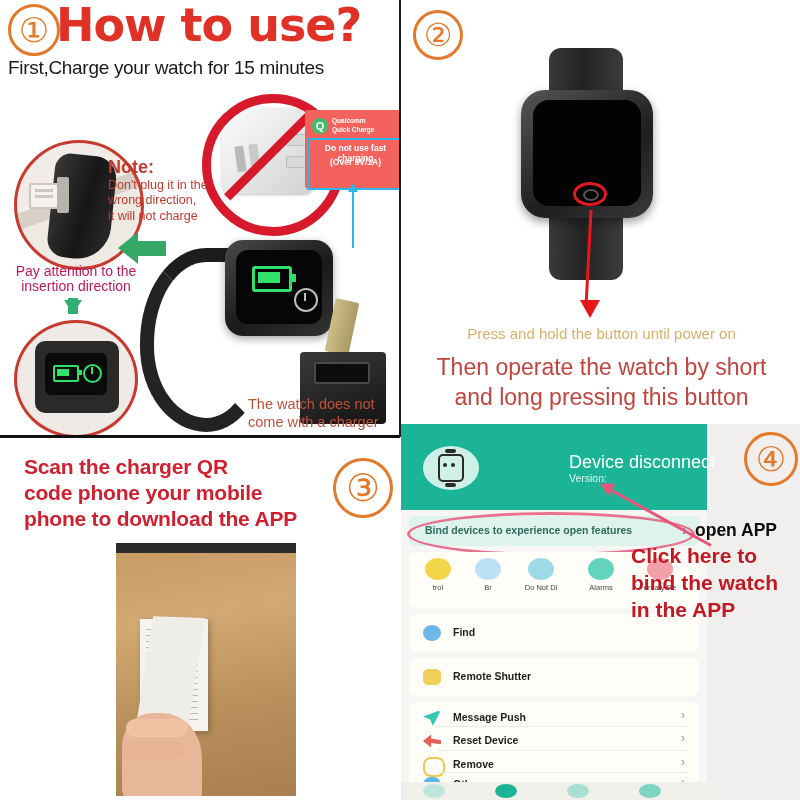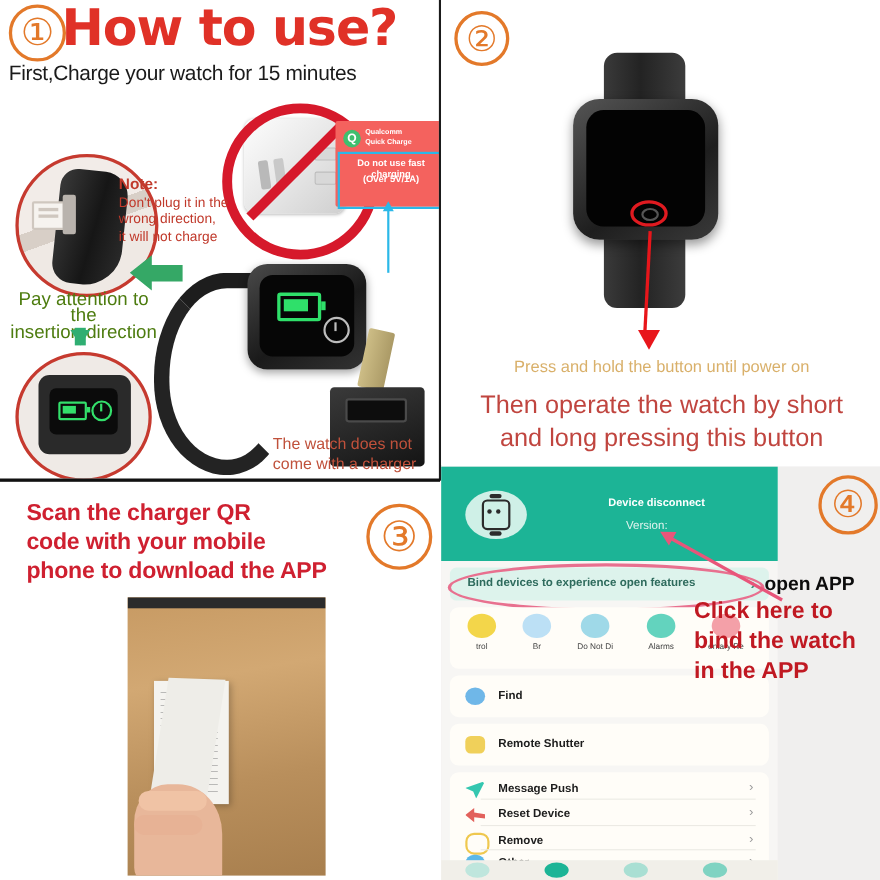--- a/index.html
+++ b/index.html
@@ -54,22 +54,22 @@
   .circPhotoA{left:14px;top:140px;width:124px;height:124px;border-radius:50%;
     border:3px solid #C63A2F;overflow:hidden;
     background:linear-gradient(160deg,#f2ece8 0 42%,#d8cfc7 42% 52%,#efe9e4 52%);}
   .circPhotoA .usbbody{position:absolute;left:34px;top:12px;width:62px;height:104px;
     background:linear-gradient(100deg,#3a3a3a,#161616 55%,#2c2c2c);border-radius:16px 22px 34px 18px;transform:rotate(6deg);}
   .circPhotoA .usbport{position:absolute;left:12px;top:40px;width:26px;height:22px;background:#f6f3ef;border:2px solid #cfc7bf;border-radius:2px;}
   .circPhotoA .usbport i{position:absolute;left:4px;top:4px;width:18px;height:3px;background:#cfc7bf;box-shadow:0 6px 0 #cfc7bf;}
   .circPhotoA .tab{position:absolute;left:40px;top:34px;width:12px;height:36px;background:#b9b3ad;border-radius:2px;}
 
   .noteTxt{left:108px;top:160px;color:#C0392B;font-size:12.5px;line-height:15.5px;}
-  .noteTxt b{font-size:14px;font-weight:bold;margin-top:24px;}
-  .payTxt{left:6px;top:264px;width:140px;text-align:center;color:#4d7c0f;font-size:17px;line-height:15px;}
+  .noteTxt b{font-size:18px;font-weight:bold;margin-top:24px;}
+  .payTxt{left:6px;top:264px;width:140px;text-align:center;color:#be185d;font-size:14px;line-height:15px;}
 
   
   .circPhotoB{left:14px;top:320px;width:118px;height:112px;border-radius:50%;
     border:3px solid #C63A2F;overflow:hidden;background:#efeae6;}
   .circPhotoB .dock{position:absolute;left:18px;top:18px;width:84px;height:72px;background:#2a2a2a;border-radius:10px;}
   .circPhotoB .scr{position:absolute;left:28px;top:30px;width:62px;height:42px;background:#0b0b0b;border-radius:6px;}
   .batt{position:absolute;left:8px;top:12px;width:22px;height:13px;border:2px solid #33E06B;border-radius:2px;}
   .batt:after{content:"";position:absolute;right:-5px;top:3px;width:3px;height:5px;background:#33E06B;}
   .batt i{position:absolute;left:2px;top:2px;width:12px;height:7px;background:#33E06B;}
   .pwr{position:absolute;left:38px;top:11px;width:15px;height:15px;border:2px solid #33E06B;border-radius:50%;}
@@ -120,21 +120,21 @@
 
   
   #p4{left:401px;top:424px;width:399px;height:376px;background:#f0efee;overflow:hidden;}
   .appview{position:absolute;left:0;top:0;width:306px;height:376px;background:#f7f6f4;}
   .appHeader{position:absolute;left:0;top:0;width:306px;height:86px;background:#1CB496;}
   .appHeader .wicon{position:absolute;left:22px;top:22px;width:56px;height:44px;border-radius:50%;background:#CFF0E7;display:flex;align-items:center;justify-content:center;}
   .wglyph{width:22px;height:24px;border:2.5px solid #2b2b2b;border-radius:5px;position:relative;}
   .wglyph:before,.wglyph:after{content:"";position:absolute;left:5px;width:11px;height:4px;background:#2b2b2b;border-radius:2px;}
   .wglyph:before{top:-7px;}.wglyph:after{bottom:-7px;}
   .wglyph i{position:absolute;left:3px;top:7px;width:4px;height:4px;background:#2b2b2b;border-radius:50%;box-shadow:8px 0 0 #2b2b2b;}
-  .appHeader .t1{position:absolute;left:152px;top:28px;color:#fff;font-size:10px;font-weight:bold;white-space:nowrap;}
+  .appHeader .t1{position:absolute;left:168px;top:28px;color:#fff;font-size:18px;font-weight:normal;white-space:nowrap;}
   .appHeader .t2{position:absolute;left:168px;top:48px;color:#dff3ee;font-size:10.5px;}
   .bindrow{position:absolute;left:8px;top:92px;width:290px;height:30px;background:#DDF3EC;border-radius:6px;}
   .bindrow .lbl{position:absolute;left:16px;top:8px;color:#2e6b5d;font-size:10.5px;font-weight:600;}
   .bindrow .chev{position:absolute;right:12px;top:6px;color:#3c8f7c;font-size:14px;font-weight:bold;}
   .ellipse{position:absolute;left:6px;top:88px;width:282px;height:38px;border:3px solid #E8708F;border-radius:50%;}
   .iconrow{position:absolute;left:8px;top:128px;width:290px;height:56px;background:#fffdf8;border-radius:8px;}
   .iconrow .cell{position:absolute;top:6px;width:58px;text-align:center;}
   .iconrow .dot{width:26px;height:22px;border-radius:50%;margin:0 auto 3px;}
   .iconrow .cl{font-size:7.5px;color:#444;white-space:nowrap;overflow:hidden;}
   .listcard{position:absolute;left:8px;top:190px;width:290px;height:38px;background:#fffdf8;border-radius:8px;}
@@ -254,21 +254,21 @@
     <div class="abs t1">Press and hold the button until power on</div>
     <div class="abs t2">
       <span>Then operate the watch by short</span><br>
       <span>and long pressing this button</span>
     </div>
   </div>
 
   <div class="abs" id="p3">
     <div class="abs hdr">
       <span>Scan the charger QR</span><br>
-      <span>code with your mobile</span><br>
+      <span>code phone your mobile</span><br>
       <span>phone to download the APP</span>
     </div>
     <div class="photo3">
       <span class="topedge"></span>
       <span class="paper">
           <i class="lines"></i>
         </span>
       <span class="paper2"></span>
       <span class="hand"></span>
       <span class="fing"></span>

